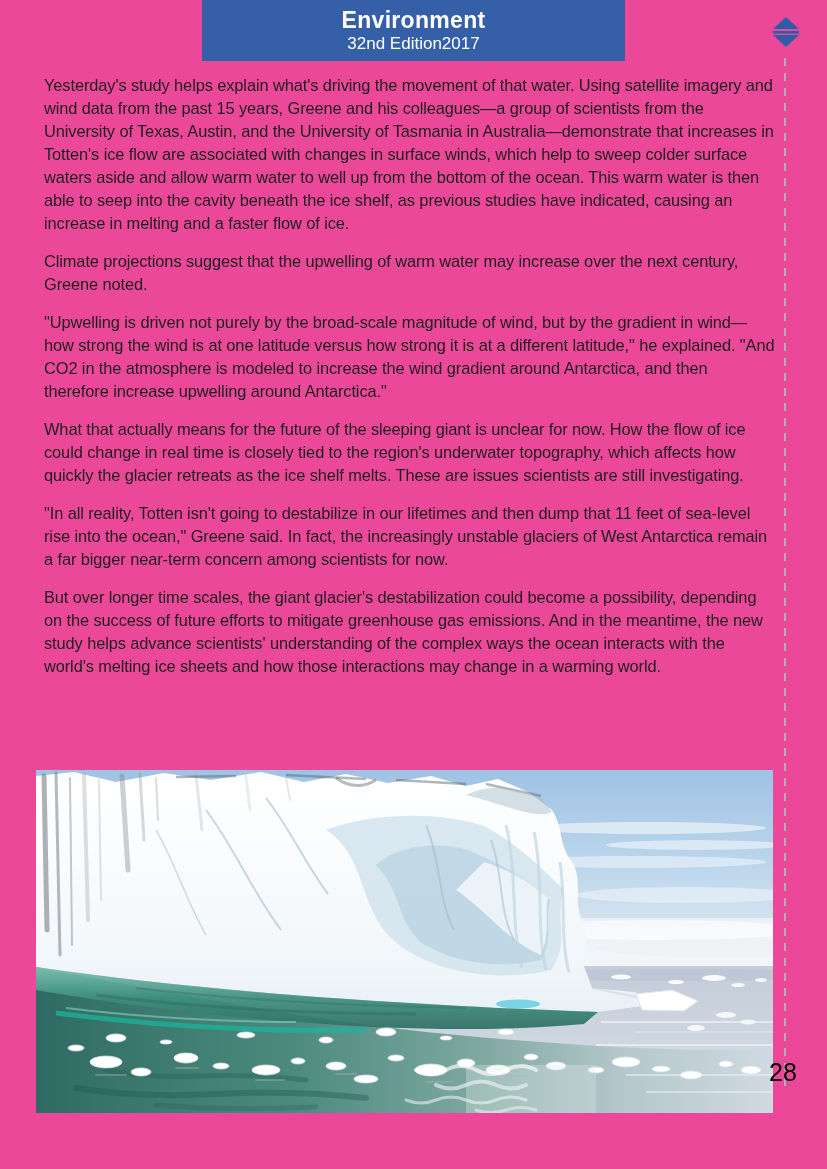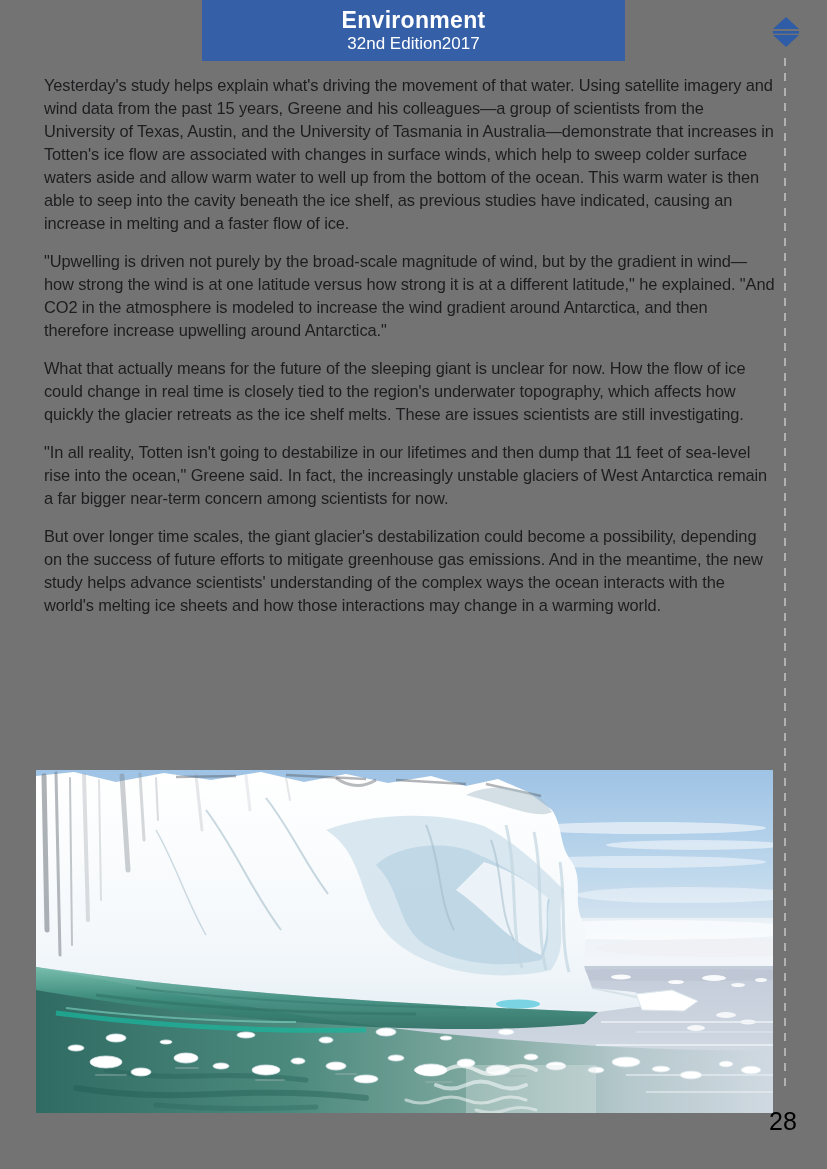--- a/index.html
+++ b/index.html
@@ -1,19 +1,19 @@
 <!DOCTYPE html>
 <html><head>
 <meta charset="utf-8">
 <style>
   * { margin:0; padding:0; box-sizing:border-box; }
   html,body { background:#ffffff; }
   body { width:827px; height:1169px; position:relative; font-family:"Liberation Sans", sans-serif; overflow:hidden; }
 
-  .page { position:absolute; inset:0; background:#737373; }
+  .page { position:absolute; inset:0; background:#ec4899; }
 
   
   .banner { position:absolute; left:202px; top:0; width:423px; height:61px;
             background:#3560a8; color:#ffffff; text-align:center; }
   .banner-title { font-size:23px; font-weight:700; letter-spacing:.3px; padding-top:7px; line-height:26px; }
   .banner-sub { font-size:17px; font-weight:400; line-height:21px;
                 display:flex; justify-content:center; }
   .banner-sub b { font-weight:400; }
 
   
@@ -26,21 +26,21 @@
 
   
   .article { position:absolute; left:44px; top:74px; width:731px; color:#1d1d1f; }
   .article p { font-size:16.4px; line-height:23px; letter-spacing:-0.1px; margin:0 0 15px 0; }
 
   
   .photo { position:absolute; left:36px; top:770px; width:737px; height:343px; overflow:hidden; }
   .photo svg { display:block; width:737px; height:343px; }
 
   
-  .page-num { position:absolute; left:758px; top:1106px; width:50px; text-align:center;
+  .page-num { position:absolute; left:758px; top:1057px; width:50px; text-align:center;
               font-size:25px; color:#000000; line-height:30px; }
 </style>
 </head>
 <body>
 
 <div class="page">
 
   <header class="banner">
     <div class="banner-title">Environment</div>
     <div class="banner-sub">
@@ -54,20 +54,21 @@
       <polygon points="15,1 28,13 2,13" fill="#2e5ca6"></polygon>
       <rect x="2" y="15" width="26" height="2.6" fill="#2e5ca6"></rect>
       <polygon points="2,19 28,19 15,31" fill="#2e5ca6"></polygon>
     </svg>
   </div>
 
   <div class="dashes"></div>
 
   <article class="article">
     <p>Yesterday's study helps explain what's driving the movement of that water. Using satellite imagery and wind data from the past 15 years, Greene and his colleagues—a group of scientists from the University of Texas, Austin, and the University of Tasmania in Australia—demonstrate that increases in Totten's ice flow are associated with changes in surface winds, which help to sweep colder surface waters aside and allow warm water to well up from the bottom of the ocean. This warm water is then able to seep into the cavity beneath the ice shelf, as previous studies have indicated, causing an increase in melting and a faster flow of ice.</p>
+    <p>Climate projections suggest that the upwelling of warm water may increase over the next century, Greene noted.</p>
     <p>"Upwelling is driven not purely by the broad-scale magnitude of wind, but by the gradient in wind—how strong the wind is at one latitude versus how strong it is at a different latitude," he explained. "And CO2 in the atmosphere is modeled to increase the wind gradient around Antarctica, and then therefore increase upwelling around Antarctica."</p>
     <p>What that actually means for the future of the sleeping giant is unclear for now. How the flow of ice could change in real time is closely tied to the region's underwater topography, which affects how quickly the glacier retreats as the ice shelf melts. These are issues scientists are still investigating.</p>
     <p>"In all reality, Totten isn't going to destabilize in our lifetimes and then dump that 11 feet of sea-level rise into the ocean," Greene said. In fact, the increasingly unstable glaciers of West Antarctica remain a far bigger near-term concern among scientists for now.</p>
     <p>But over longer time scales, the giant glacier's destabilization could become a possibility, depending on the success of future efforts to mitigate greenhouse gas emissions. And in the meantime, the new study helps advance scientists' understanding of the complex ways the ocean interacts with the world's melting ice sheets and how those interactions may change in a warming world.</p>
   </article>
 
   <figure class="photo" title="Large white iceberg with teal submerged base in calm polar water, small ice chunks floating, blue sky with cloud bands over the horizon">
     <svg viewBox="0 0 737 343" preserveAspectRatio="none">
       <defs>
         <linearGradient id="sky" x1="0" y1="0" x2="0" y2="1">

